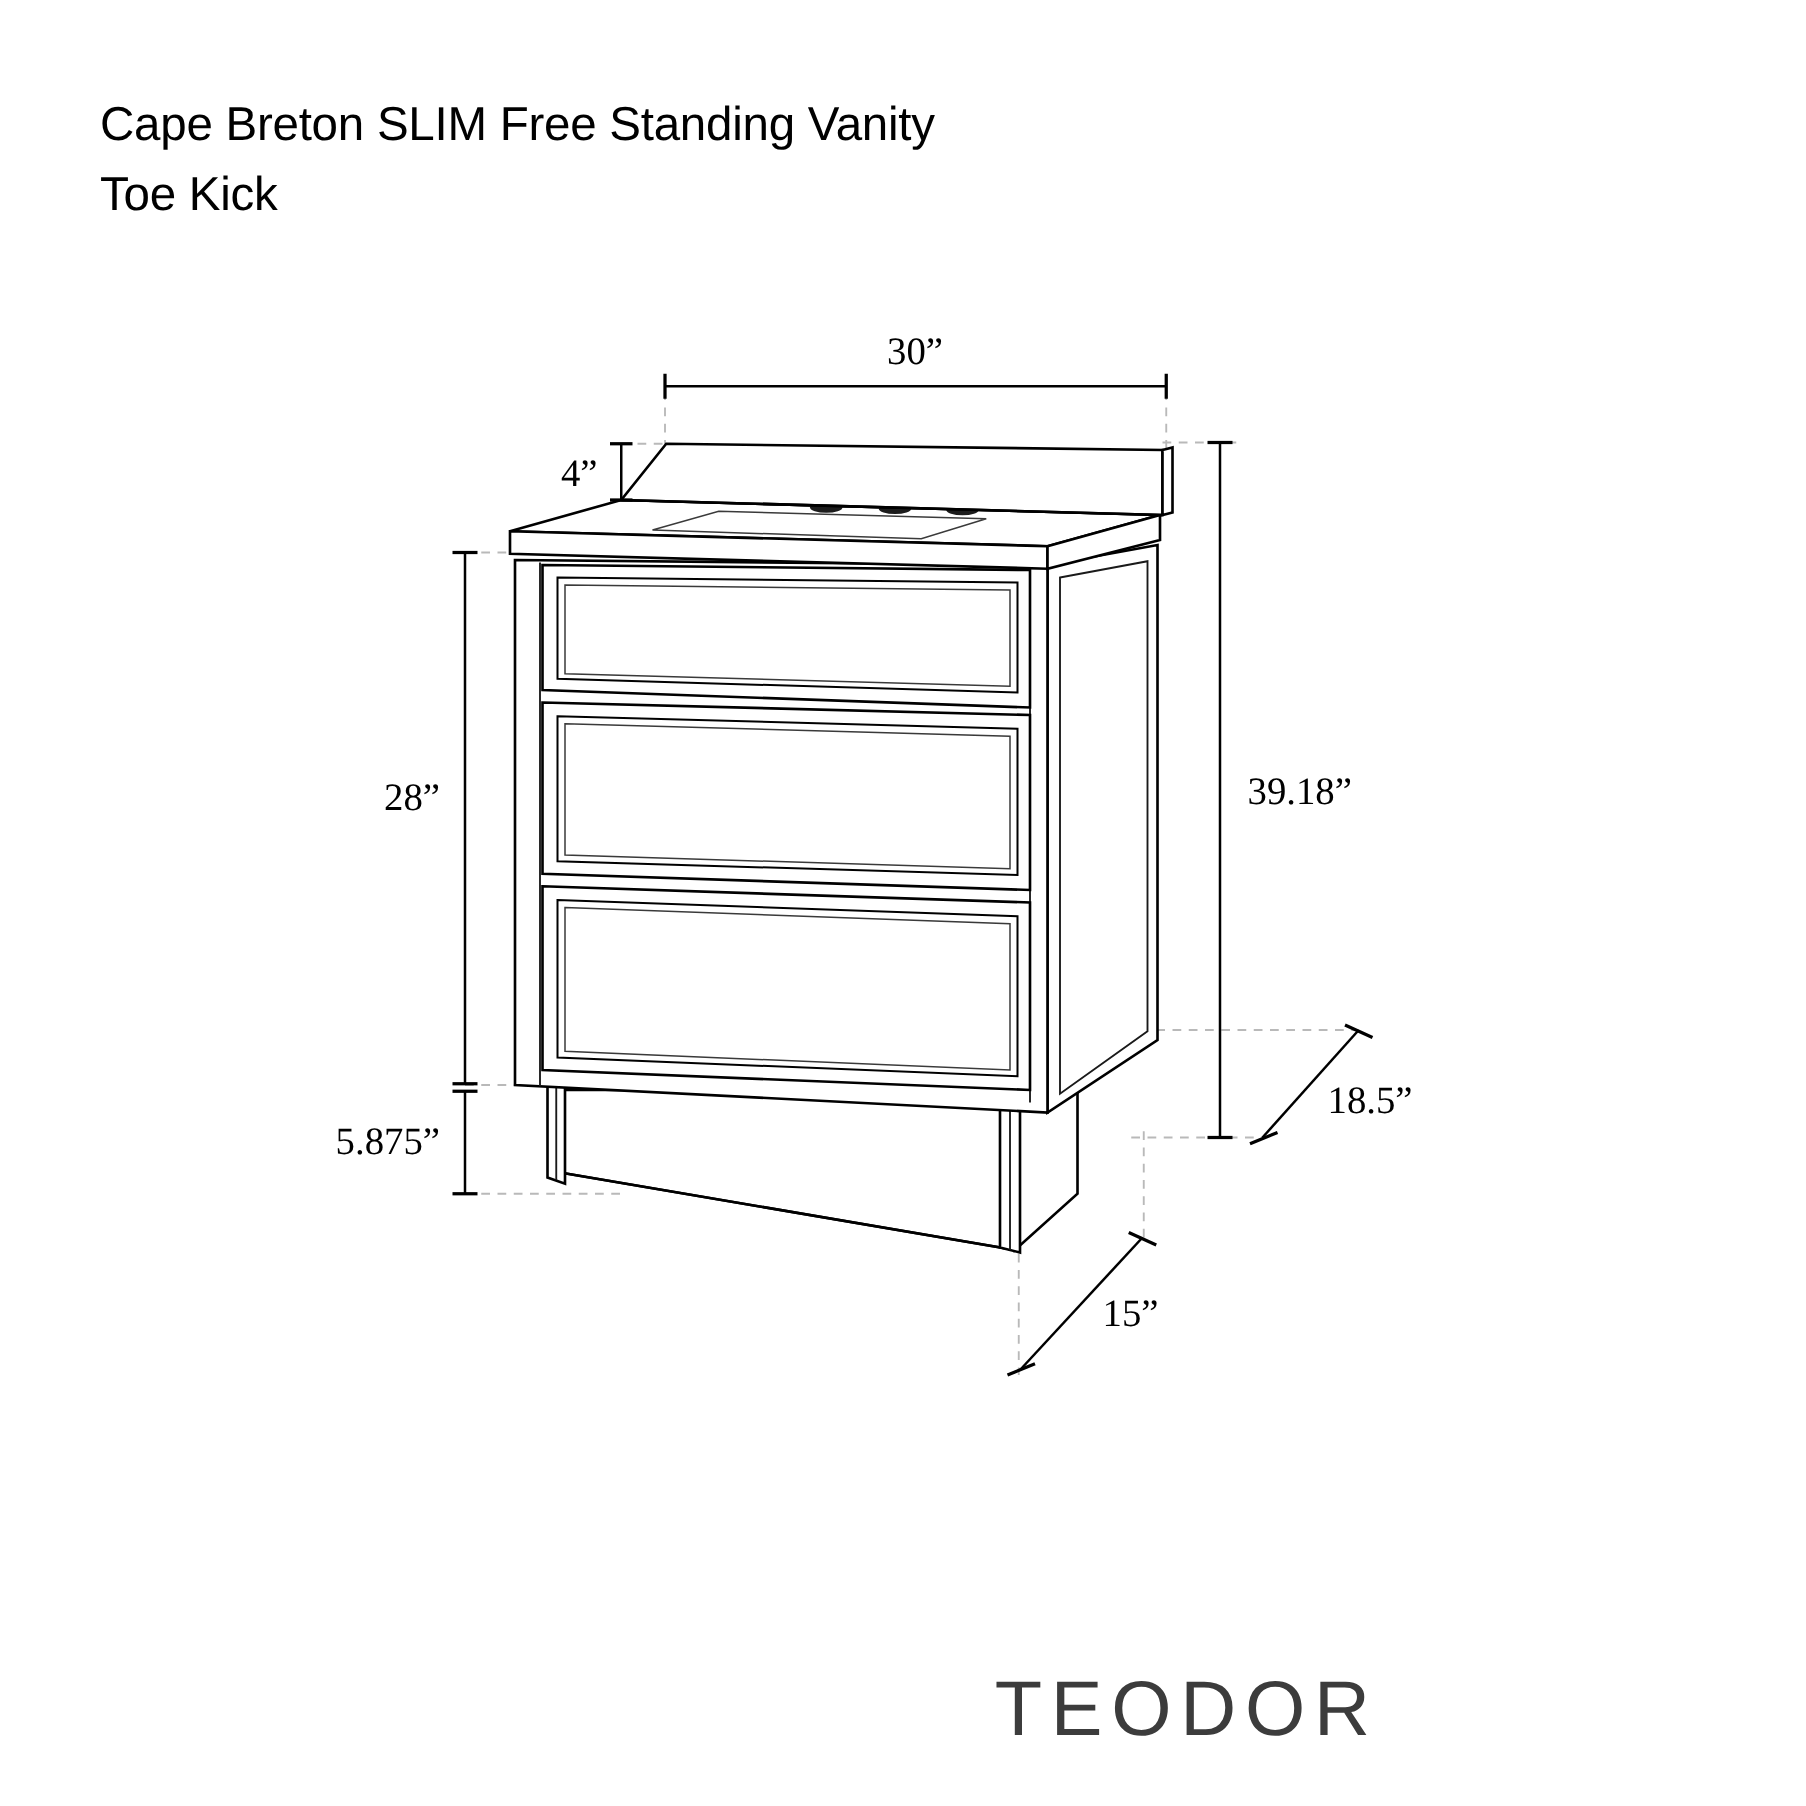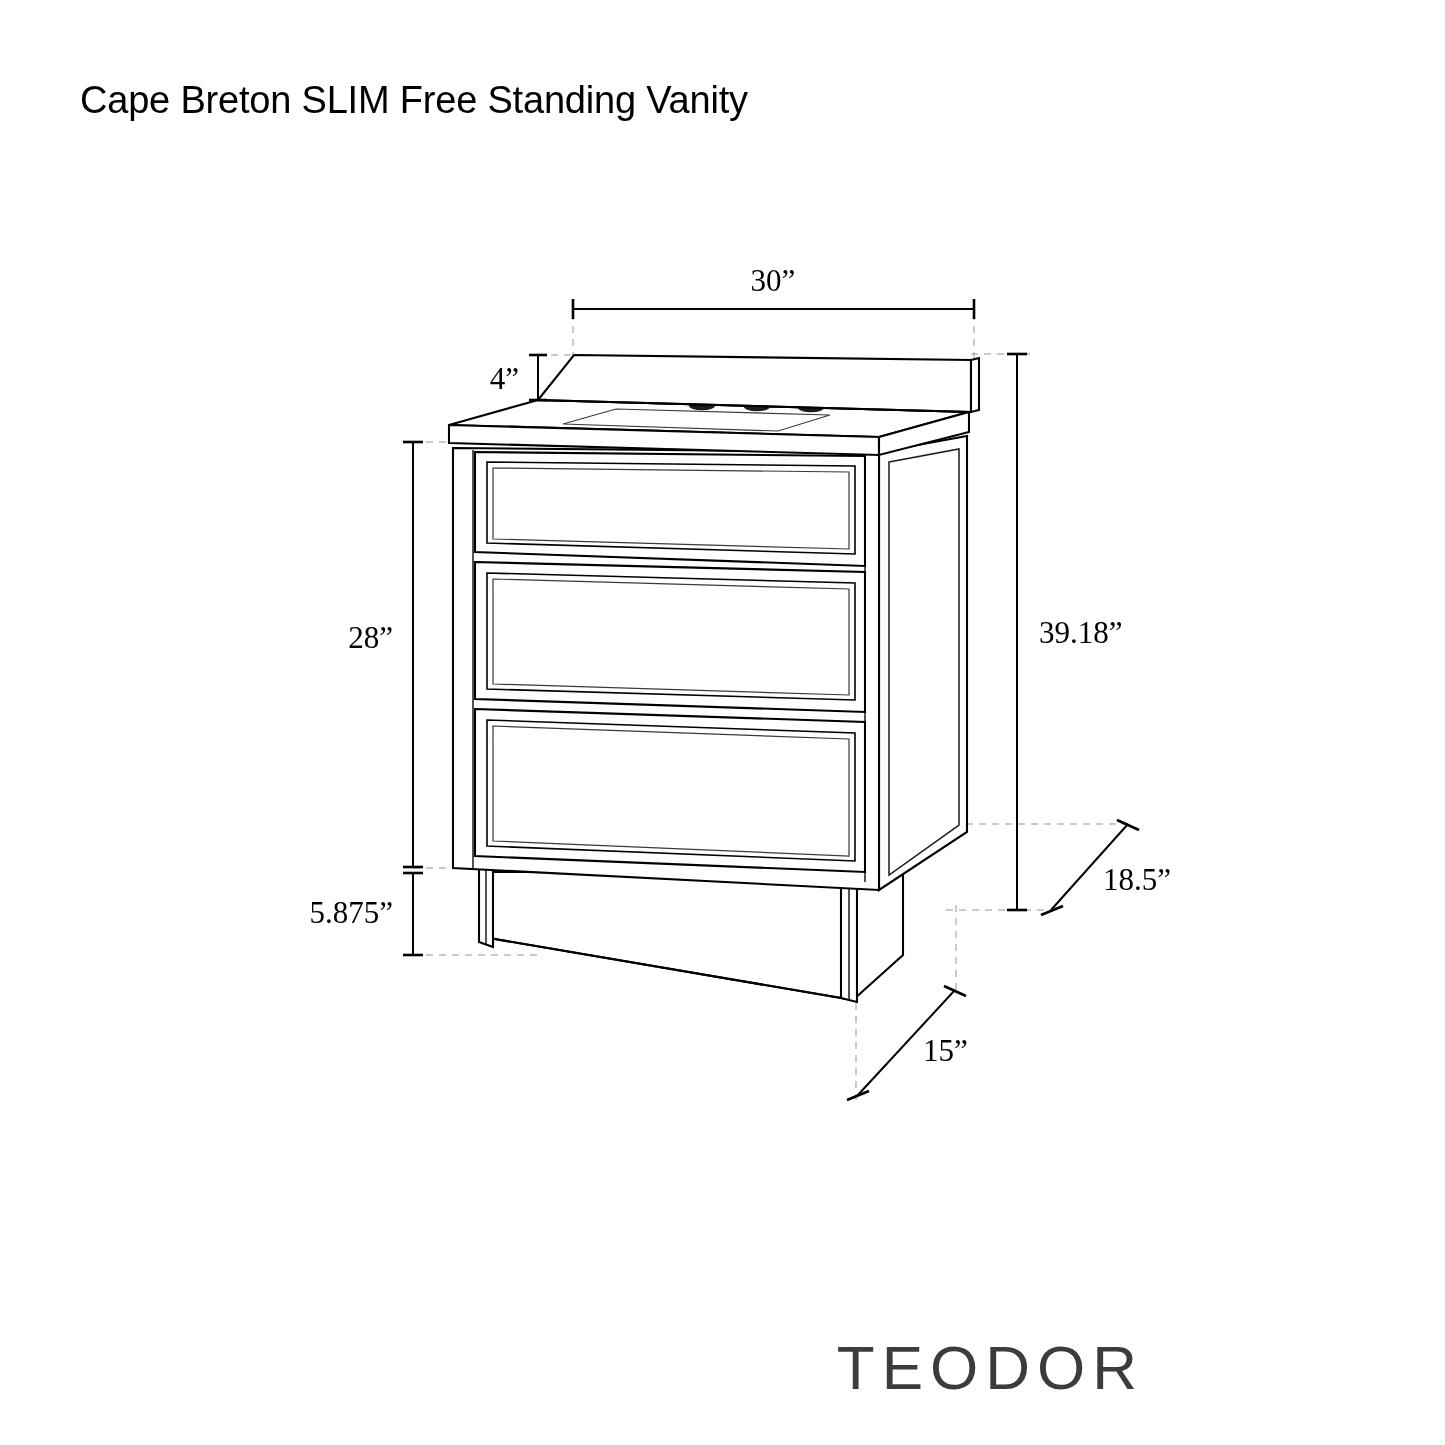--- a/index.html
+++ b/index.html
@@ -13,21 +13,20 @@
     font-family: "Liberation Sans", sans-serif;
     color: #000000;
     position: relative;
     overflow: hidden;
   }
   #sheet {
     position: absolute;
     top: 0; left: 0;
     width: 1191px;
     height: 1445px;
-    padding-left: 41px;
   }
   .title-block {
     position: absolute;
     left: 80px;
     top: 72px;
     width: 900px;
   }
   .title-line {
     font-size: 38px;
     font-weight: 400;
@@ -62,20 +61,21 @@
   }
   .hole { fill:#1c1c1c; }
 </style>
 </head>
 <body>
 
 <div id="sheet">
 
   <div class="title-block">
     <div class="title-line">Cape Breton SLIM Free Standing Vanity</div>
+    <div class="title-line">Toe Kick</div>
   </div>
 
   <svg width="1445" height="1445" viewBox="0 0 1445 1445">
 
     <g>
 
       <path class="extline" d="M532 300 L532 365"></path>
       <path class="extline" d="M933 300 L933 360"></path>
 
       <path class="extline" d="M497 355 L533 355"></path>

